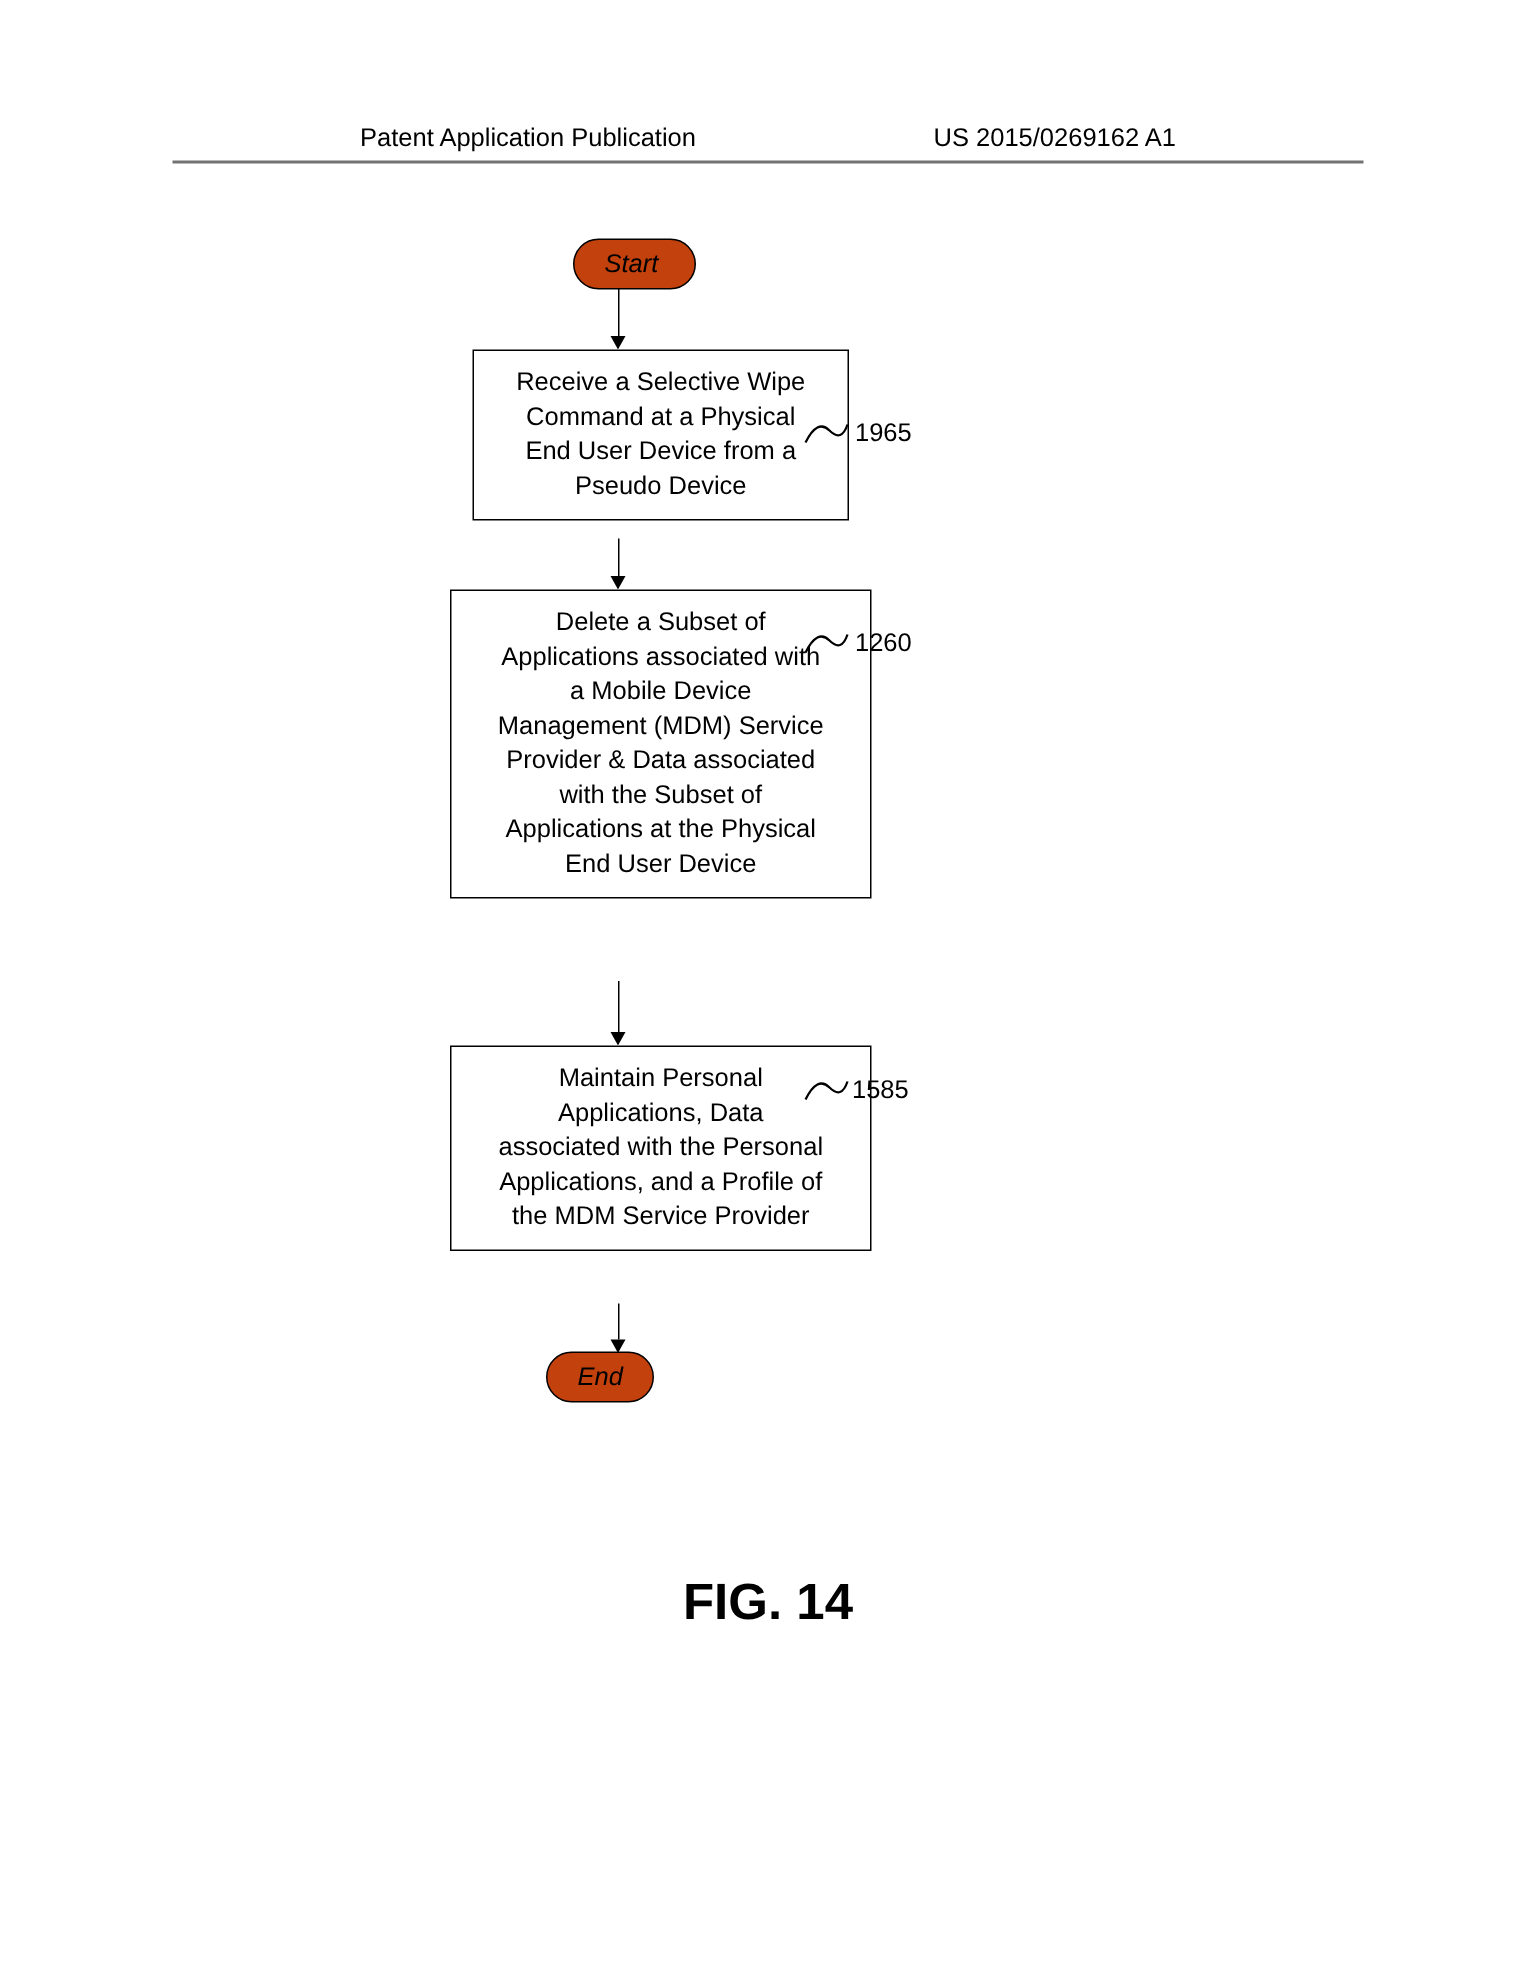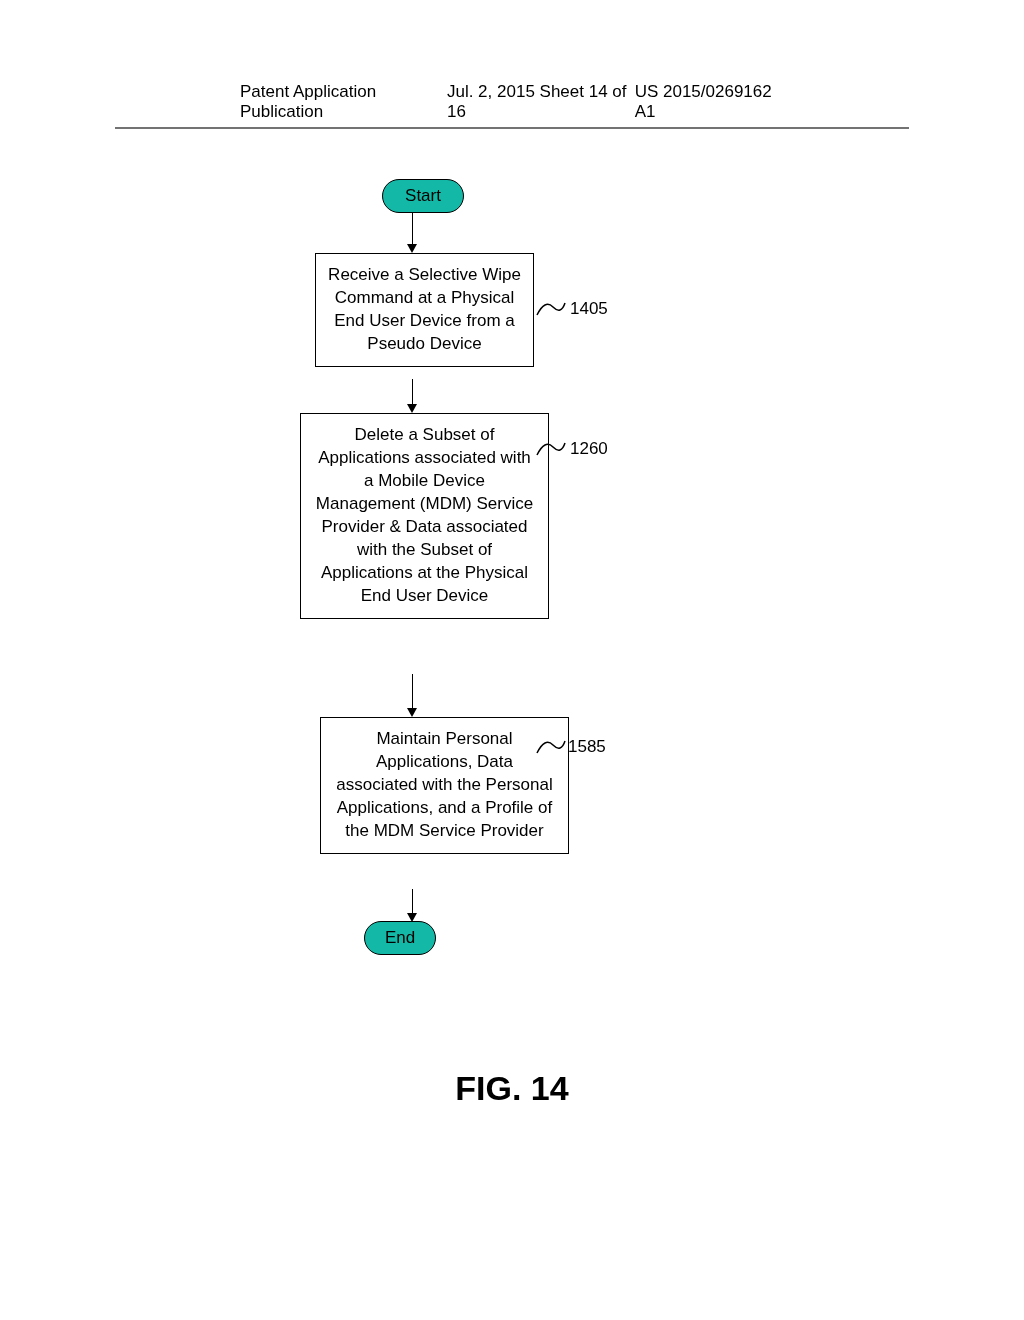--- a/index.html
+++ b/index.html
@@ -24,27 +24,27 @@
       margin-top: 50px;
       width: 100%;
       height: 780px;
     }
     .terminal {
       position: absolute;
       border: 1.5px solid black;
       border-radius: 18px;
       padding: 6px 20px;
       font-size: 17px;
-      text-align: center;
-      background: #14b8a6;
+      background: #c2410c;
+      font-style: italic;
     }
     .process {
       position: absolute;
       border: 1.5px solid black;
-      padding: 10px 12px;
+      padding: 10px 28px;
       font-size: 17px;
       text-align: center;
       background: white;
       line-height: 1.35;
     }
     .start {
       left: 382px;
       top: 0;
       width: 40px;
     }
@@ -60,21 +60,20 @@
     }
     .box2 {
       left: 300px;
       top: 234px;
       width: 223px;
     }
     .box3 {
       left: 300px;
       top: 538px;
       width: 223px;
-      margin-left: 20px;
     }
     .arrow {
       position: absolute;
       width: 0;
       border-left: 1.5px solid black;
     }
     .arrowhead {
       position: absolute;
       width: 0;
       height: 0;
@@ -108,36 +107,35 @@
       font-size: 34px;
       font-weight: bold;
       margin-top: 110px;
     }
   </style>
 </head>
 <body>
 
 <div class="header">
   <span>Patent Application Publication</span>
-  <span>Jul. 2, 2015   Sheet 14 of 16</span>
   <span>US 2015/0269162 A1</span>
 </div>
 
 <div class="flowchart">
   <div class="terminal start">Start</div>
 
   <div class="arrow arrow1"></div>
   <div class="arrowhead arrowhead1"></div>
 
   <div class="process box1">Receive a Selective Wipe Command at a Physical End User Device from a Pseudo Device</div>
 
   <svg class="callout-curve" style="left:535px; top:118px;" width="32" height="22">
     <path d="M 2 18 Q 10 2 18 10 Q 26 18 30 6" stroke="black" stroke-width="1.5" fill="none"></path>
   </svg>
-  <div class="callout-label label1">1405</div>
+  <div class="callout-label label1">1965</div>
 
   <div class="arrow arrow2"></div>
   <div class="arrowhead arrowhead2"></div>
 
   <div class="process box2">Delete a Subset of Applications associated with a Mobile Device Management (MDM) Service Provider &amp; Data associated with the Subset of Applications at the Physical End User Device</div>
 
   <svg class="callout-curve" style="left:535px; top:258px;" width="32" height="22">
     <path d="M 2 18 Q 10 2 18 10 Q 26 18 30 6" stroke="black" stroke-width="1.5" fill="none"></path>
   </svg>
   <div class="callout-label label2">1260</div>

